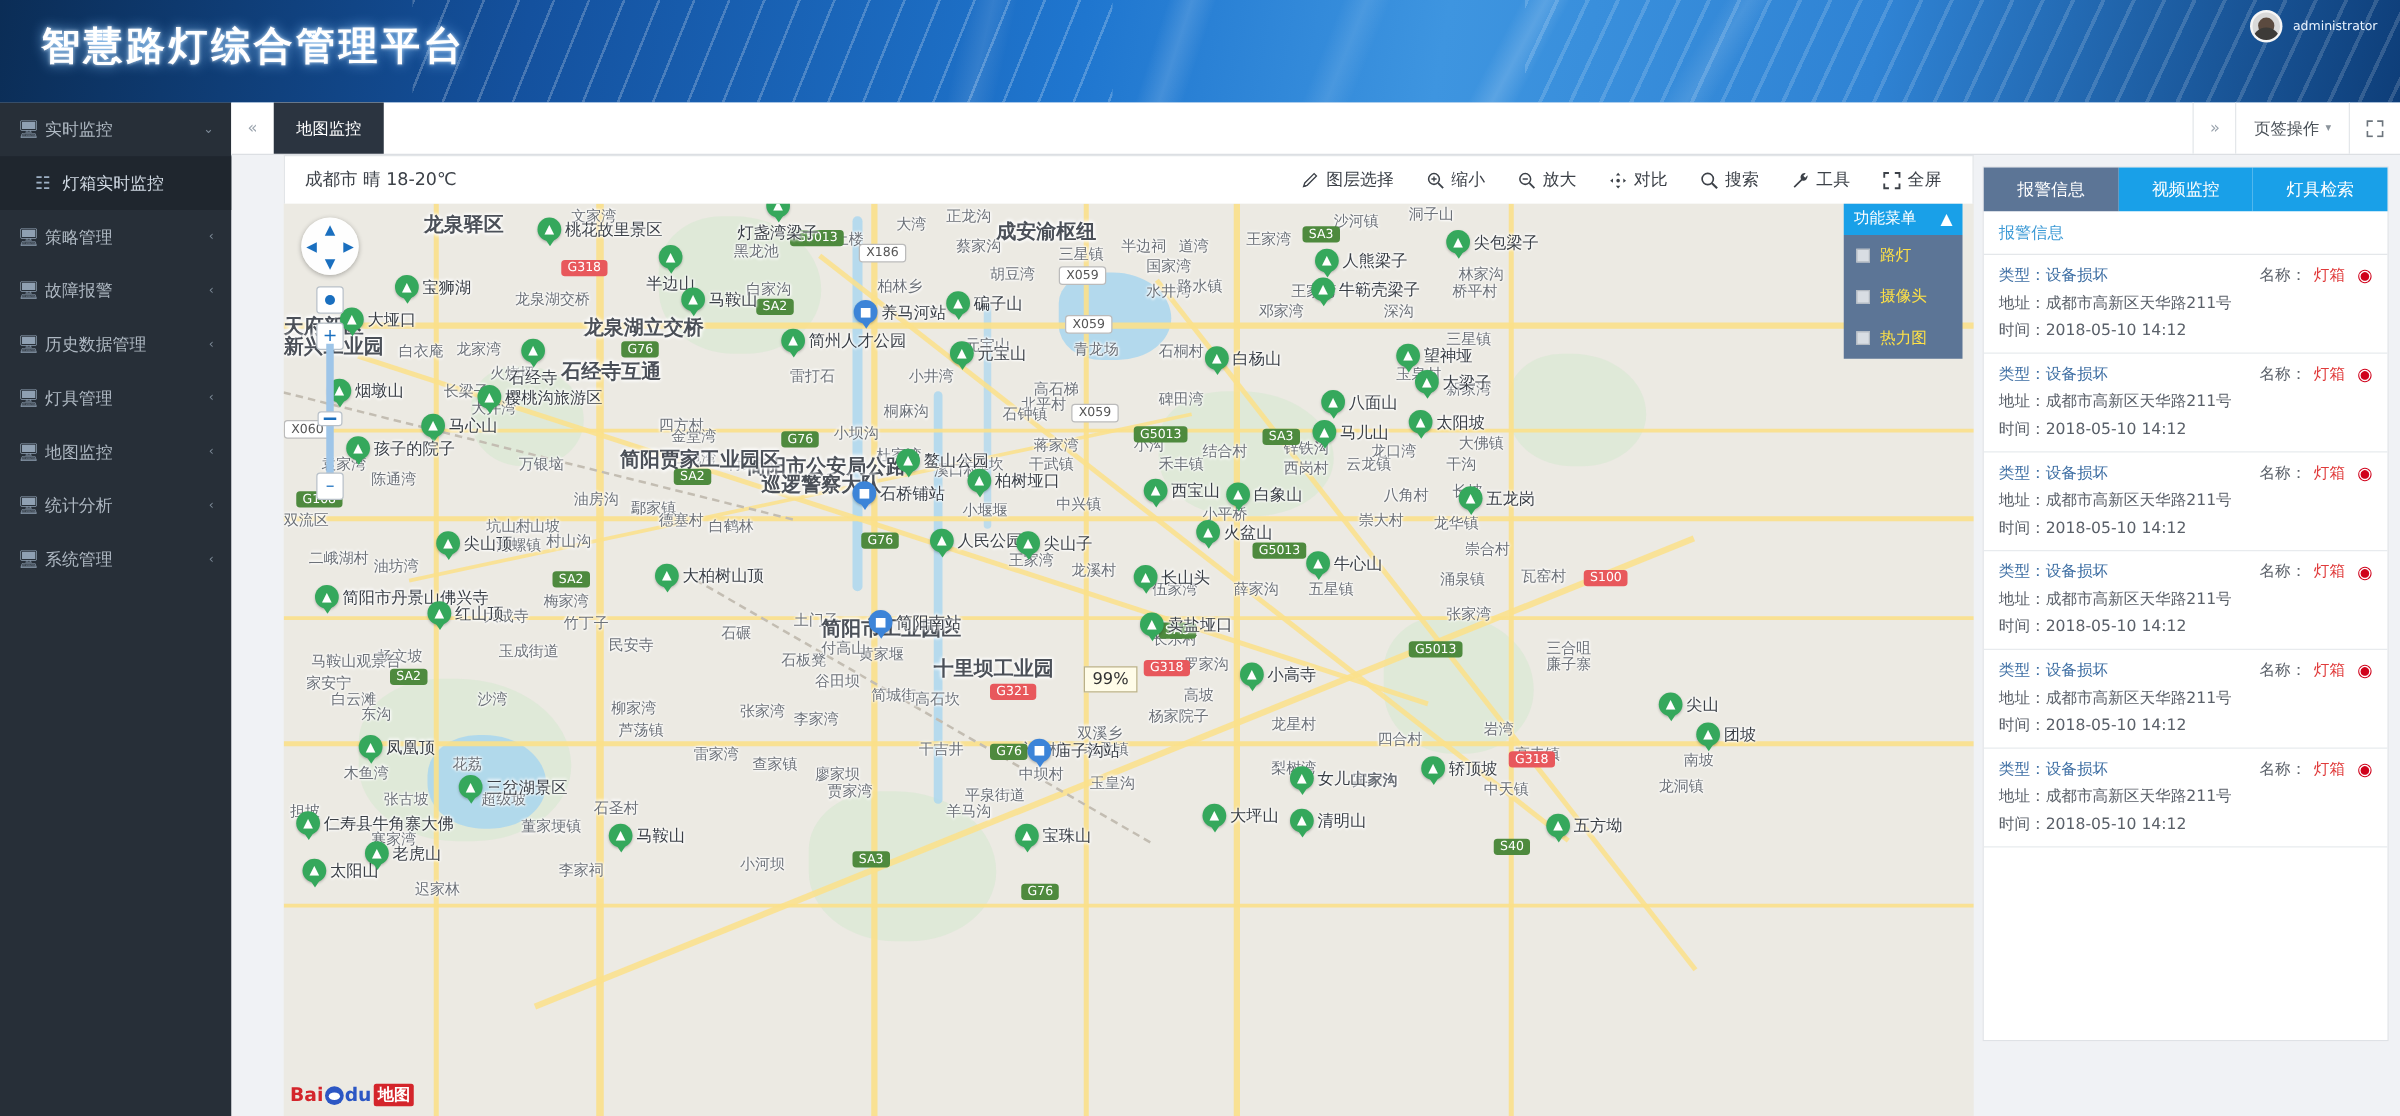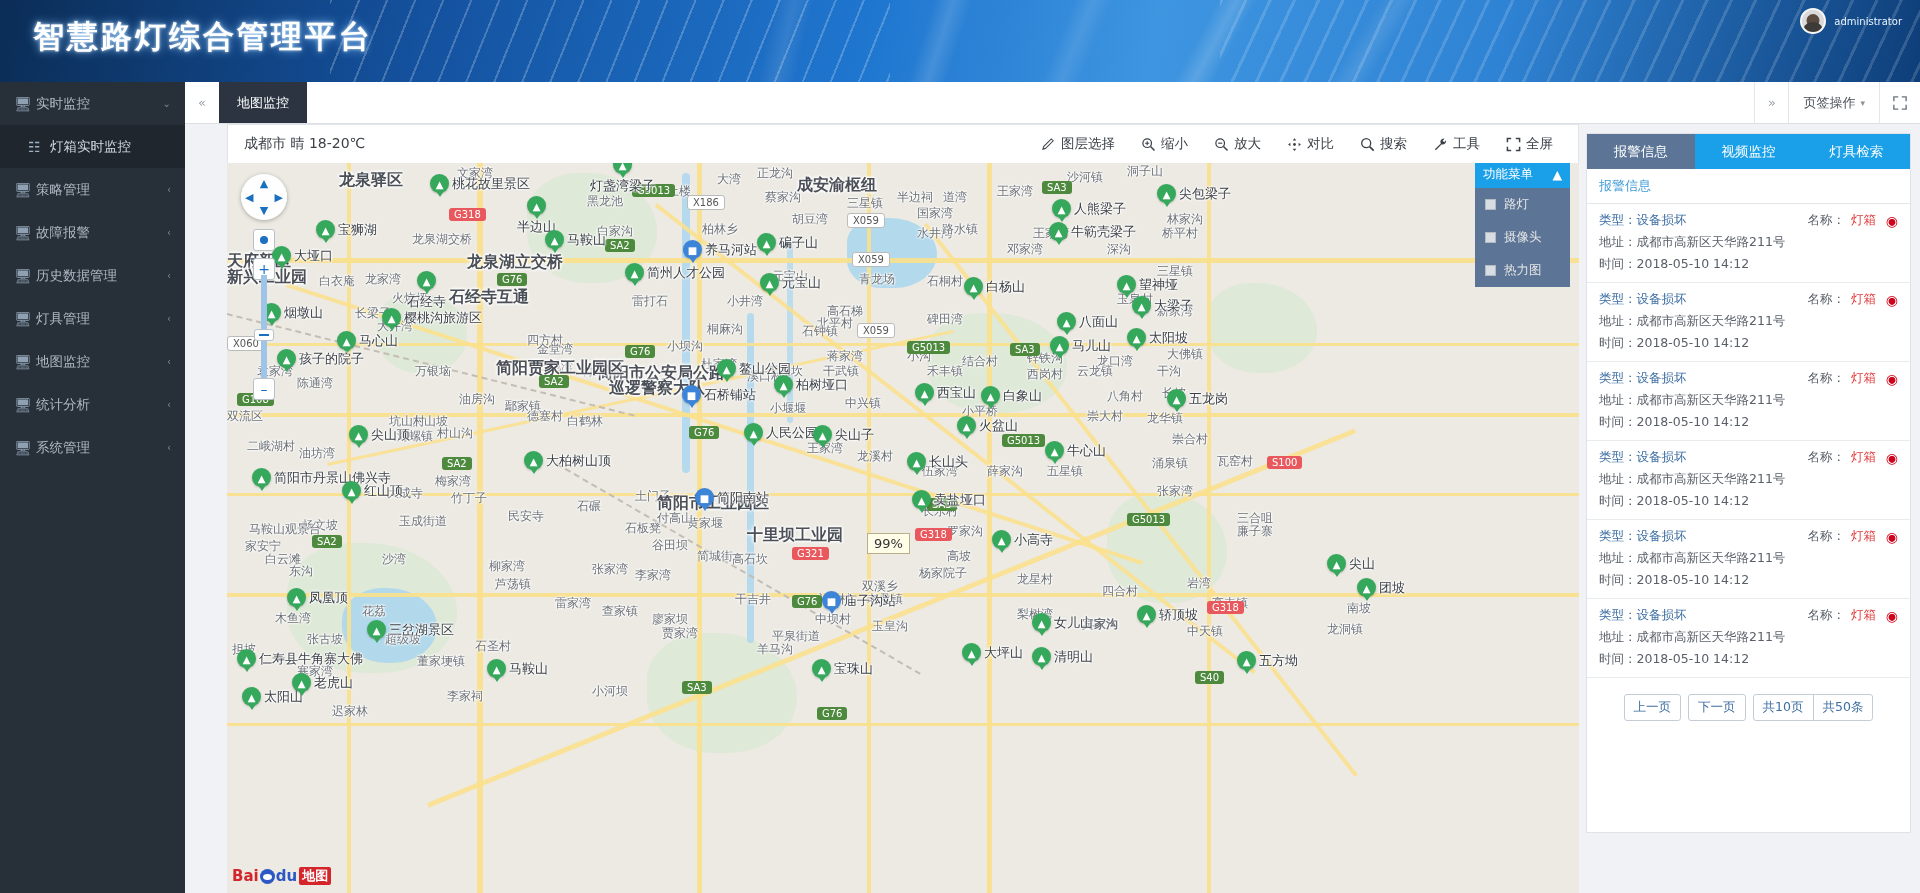--- a/index.html
+++ b/index.html
@@ -123,21 +123,21 @@
   .zoom-plus,.zoom-minus { position:absolute; left:26px; width:22px; height:22px; background:#fff; border:1px solid #b9c1c9; border-radius:3px; color:#1a6fbf; font-size:14px; text-align:center; line-height:20px; cursor:pointer; }
   .zoom-plus { top:95px; } .zoom-minus { top:215px; }
   .zoom-rail { position:absolute; left:34px; top:112px; width:6px; height:112px; background:#9ec5e8; }
   .zoom-knob { position:absolute; left:27px; top:166px; width:20px; height:12px; background:#fff; border:1px solid #b9c1c9; border-radius:3px; }
   .zoom-knob::after{content:"";position:absolute;left:4px;top:4px;width:10px;height:2px;background:#1a6fbf;}
 
   
   .func-menu { position:absolute; right:9px; top:-2px; width:95px; z-index:20; }
   .func-head { background:#19a0e8; color:#fff; font-size:12.5px; padding:5px 8px; display:flex; align-items:center; justify-content:space-between; cursor:pointer; }
   .func-body { background:#5c7596; }
-  .func-row { display:flex; align-items:center; gap:8px; padding:8px 10px; color:#e5e5e5; font-size:12.5px; cursor:pointer; }
+  .func-row { display:flex; align-items:center; gap:8px; padding:8px 10px; color:#fde047; font-size:12.5px; cursor:pointer; }
   .func-cb { width:11px; height:11px; background:#d8dde3; border:1px solid #b3bac2; flex:none; }
 
   .pct-bubble { position:absolute; padding:2px 6px; background:#fffce8; border:1px solid #b9b089; font-size:13px; color:#333; }
   .baidu-logo { position:absolute; left:5px; bottom:8px; display:flex; align-items:center; font-size:15px; font-weight:bold; }
   .bl-a{color:#d4252b;} .bl-b{color:#2c57c4;} .bl-c{background:#d4252b;color:#fff;padding:0 3px;border-radius:2px;font-size:13px;margin-left:2px;}
   .paw{display:inline-block;width:15px;height:15px;border-radius:50%;background:#2c57c4;position:relative;margin:0 1px;}
   .paw::after{content:"";position:absolute;left:3px;top:5px;width:9px;height:6px;border-radius:50%;background:#fff;}
 
   
   .rpanel { position:absolute; left:1586px; top:133px; width:325px; height:700px; background:#fff; border:1px solid #dfe2e6; }
@@ -422,21 +422,21 @@
       <div class="town-label" style="left: 925px; top: 292px;">涌泉镇</div>
       <div class="town-label" style="left: 945px; top: 268px;">崇合村</div>
       <div class="town-label" style="left: 930px; top: 320px;">张家湾</div>
       <div class="town-label" style="left: 990px; top: 290px;">瓦窑村</div>
       <div class="town-label" style="left: 208px; top: 310px;">梅家湾</div>
       <div class="town-label" style="left: 160px; top: 322px;">大成寺</div>
       <div class="town-label" style="left: 75px; top: 342px; margin-top: 12px;">杨文坡</div>
       <div class="town-label" style="left: 224px; top: 327px;">竹丁子</div>
       <div class="town-label" style="left: 350px; top: 335px;">石碾</div>
       <div class="town-label" style="left: 408px; top: 325px;">土门子</div>
-      <div class="town-label" style="left: 260px; top: 345px; margin-left: 21px;">民安寺</div>
+      <div class="town-label" style="left: 260px; top: 345px;">民安寺</div>
       <div class="town-label" style="left: 172px; top: 350px;">玉成街道</div>
       <div class="town-label" style="left: 460px; top: 352px;">黄家堰</div>
       <div class="town-label" style="left: 430px; top: 347px;">付高山</div>
       <div class="town-label" style="left: 398px; top: 357px;">石板凳</div>
       <div class="town-label" style="left: 425px; top: 374px;">谷田坝</div>
       <div class="town-label" style="left: 695px; top: 340px;">长乐村</div>
       <div class="town-label" style="left: 720px; top: 360px;">罗家沟</div>
       <div class="town-label" style="left: 470px; top: 385px;">简城街</div>
       <div class="town-label" style="left: 1010px; top: 347px;">三合咀</div>
       <div class="town-label" style="left: 1010px; top: 360px;">廉子寨</div>
@@ -981,21 +981,13 @@
         <div class="line1">
           <span class="type">类型：设备损坏</span>
           <span class="nm-lbl">名称：</span>
           <span class="nm-val">灯箱</span>
           <span class="mk">◉</span>
         </div>
         <div class="line2">地址：成都市高新区天华路211号</div>
         <div class="line3">时间：2018-05-10 14:12</div>
       </div>
     </div>
-  <div class="pager">
-    <div class="pg">上一页</div>
-    <div class="pg">下一页</div>
-    <div class="pg-group">
-      <div class="pg">共10页</div>
-      <div class="pg">共50条</div>
-    </div>
-  </div>
 </div>
 
 </body></html>

